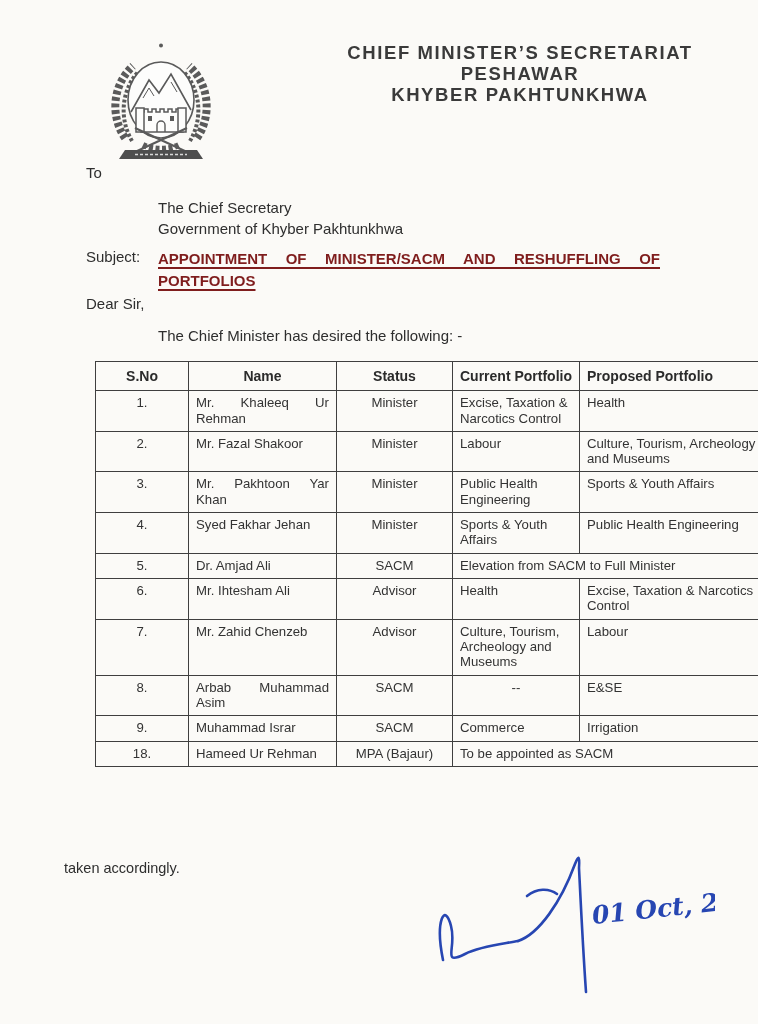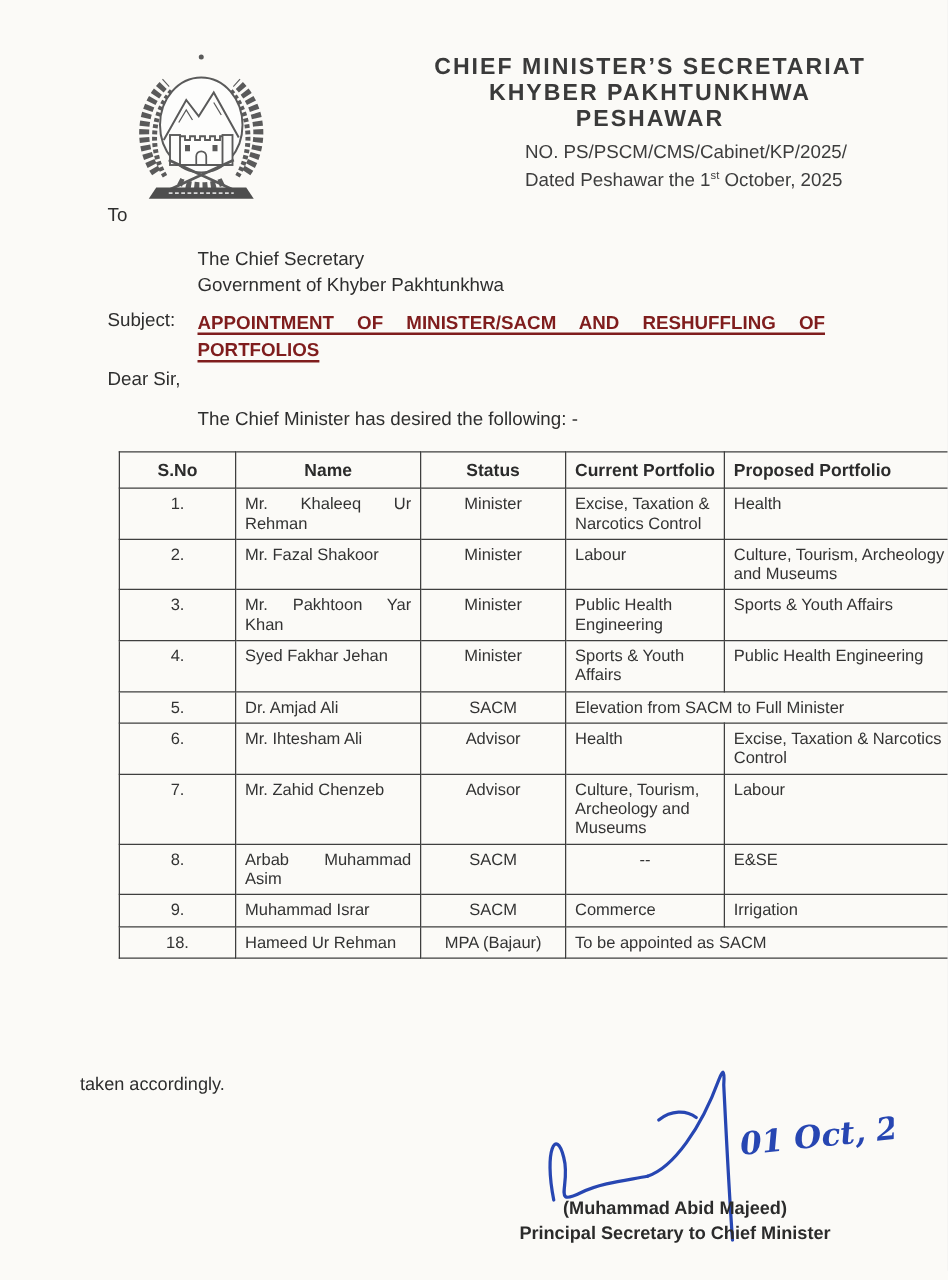--- a/index.html
+++ b/index.html
@@ -110,26 +110,22 @@
     <rect x="79" y="76" width="4" height="5" fill="#5a5a5a"></rect>
 
     <path class="e-stroke" d="M44 112 L96 88 M44 88 L96 112" stroke-width="2.2"></path>
 
     <path d="M34 110 L106 110 L112 119 L28 119 Z" fill="#4e4e4e"></path>
     <path d="M44 114.5 h52" stroke="#d9d9d9" stroke-width="1.4" stroke-dasharray="3 2" fill="none"></path>
   </svg>
 
   <div class="org-block">
     <div>CHIEF MINISTER’S SECRETARIAT</div>
+    <div>PESHAWAR</div>
     <div>KHYBER PAKHTUNKHWA</div>
-    <div>PESHAWAR</div>
-  </div>
-  <div class="ref-block">
-    <div>NO. PS/PSCM/CMS/Cabinet/KP/2025/</div>
-    <div><span>Dated Peshawar the 1</span><sup>st</sup><span> October, 2025</span></div>
   </div>
 
   <div class="to-label">To</div>
   <div class="recipient">
     <div>The Chief Secretary</div>
     <div>Government of Khyber Pakhtunkhwa</div>
   </div>
 
   <div class="subject-row">
     <span class="subject-label">Subject:</span>
@@ -232,18 +228,14 @@
 
   <svg class="sig-ink" viewBox="0 0 300 162" aria-hidden="true">
     <g stroke="#2746b2" stroke-width="2.6" fill="none" stroke-linecap="round">
       <path d="M28 118 C20 78 30 60 36 84 C42 106 26 124 50 112 C66 104 88 102 103 99"></path>
       <path d="M103 99 C124 92 146 60 160 22 C163 14 165 12 164 26 C166 66 168 108 171 150"></path>
       <path d="M112 54 C122 46 134 46 142 52"></path>
     </g>
     <text x="178" y="82" transform="rotate(-6 178 82)" font-family="DejaVu Serif, serif" font-style="italic" font-weight="bold" font-size="25" fill="#2746b2">01 Oct, 25</text>
   </svg>
 
-  <div class="sig-block">
-    <div>(Muhammad Abid Majeed)</div>
-    <div>Principal Secretary to Chief Minister</div>
-  </div>
 
 </div>
 
 </body></html>

